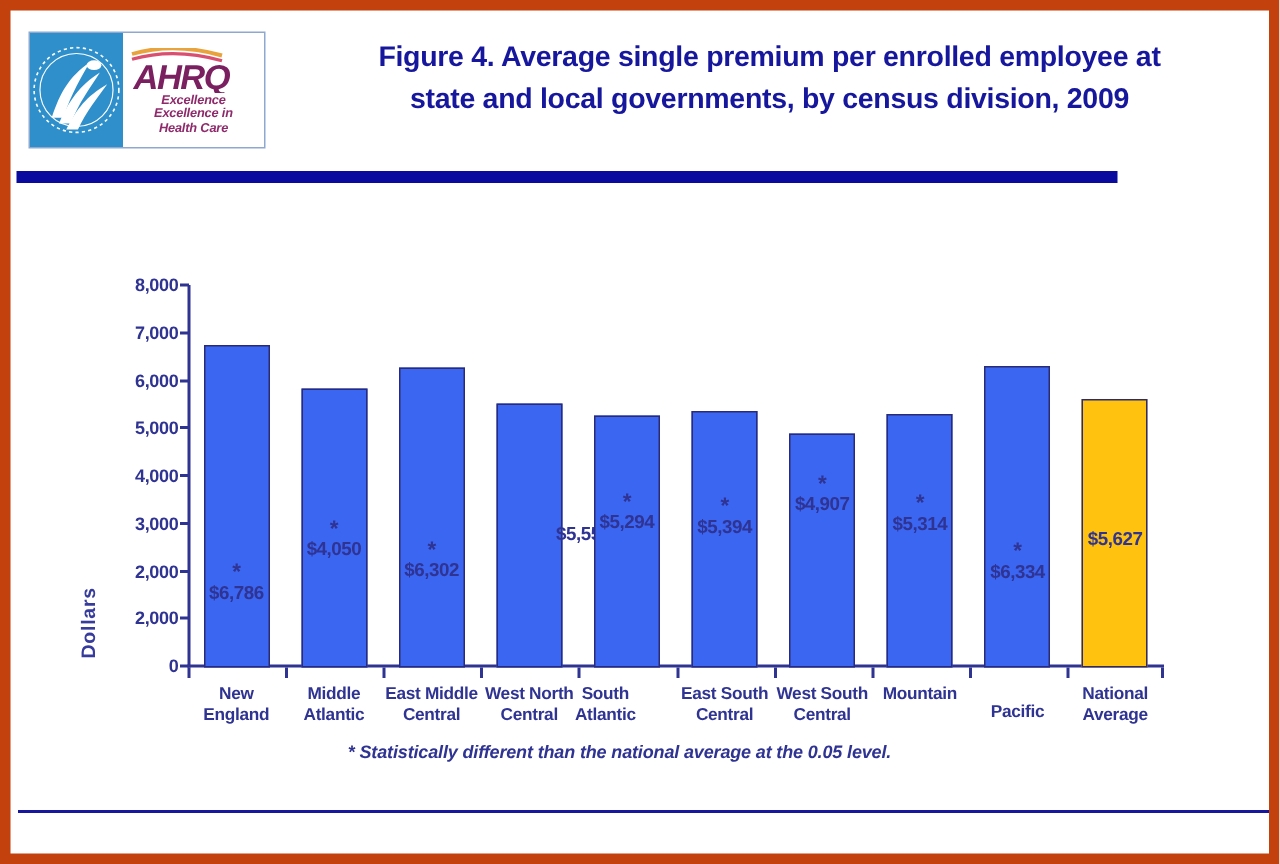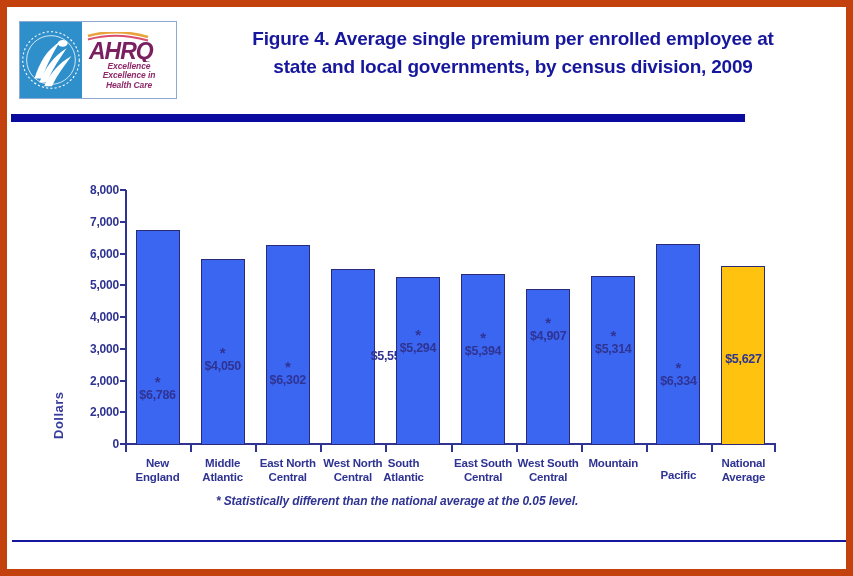--- a/index.html
+++ b/index.html
@@ -231,20 +231,21 @@
     position: absolute;
     left: 0;
     top: 362px;
     width: 780px;
     text-align: center;
     color: #2f3392;
     font-size: 12px;
     font-weight: bold;
     font-style: italic;
     letter-spacing: -0.1px;
+    padding-left: 16px;
   }
 
   
   #source-rule {
     position: absolute;
     left: 5px;
     top: 533px;
     width: 842px;
     height: 2px;
     background: #16179c;
@@ -346,21 +347,21 @@
         <div class="xcat" style="left: 65.1px; width: 65.1px;">
           <div>Middle</div>
           <div>Atlantic</div>
         </div>
         <div class="bar-slot" style="left: 130.2px; width: 65.1px;">
           <div class="bar bar-blue" title="East North Central: $6,302" style="height: 200.088px;"></div>
         </div>
         <div class="bar-caption" style="left: 162.75px; bottom: 134.911px;"><span class="star">*</span><span>$6,302</span></div>
         <div class="xtick-mark" style="left: 130.2px;"></div>
         <div class="xcat" style="left: 130.2px; width: 65.1px;">
-          <div>East North</div>
+          <div>East Middle</div>
           <div>Central</div>
         </div>
         <div class="bar-slot" style="left: 195.3px; width: 65.1px;">
           <div class="bar bar-blue" title="West North Central: $5,555" style="height: 176.371px;"></div>
         </div>
         <div class="bar-caption" style="left: 227.85px; bottom: 158.629px; margin-left: 36px;"><span class="star hidden">*</span><span>$5,555</span></div>
         <div class="xtick-mark" style="left: 195.3px;"></div>
         <div class="xcat" style="left: 195.3px; width: 65.1px;">
           <div>West North</div>
           <div>Central</div>

